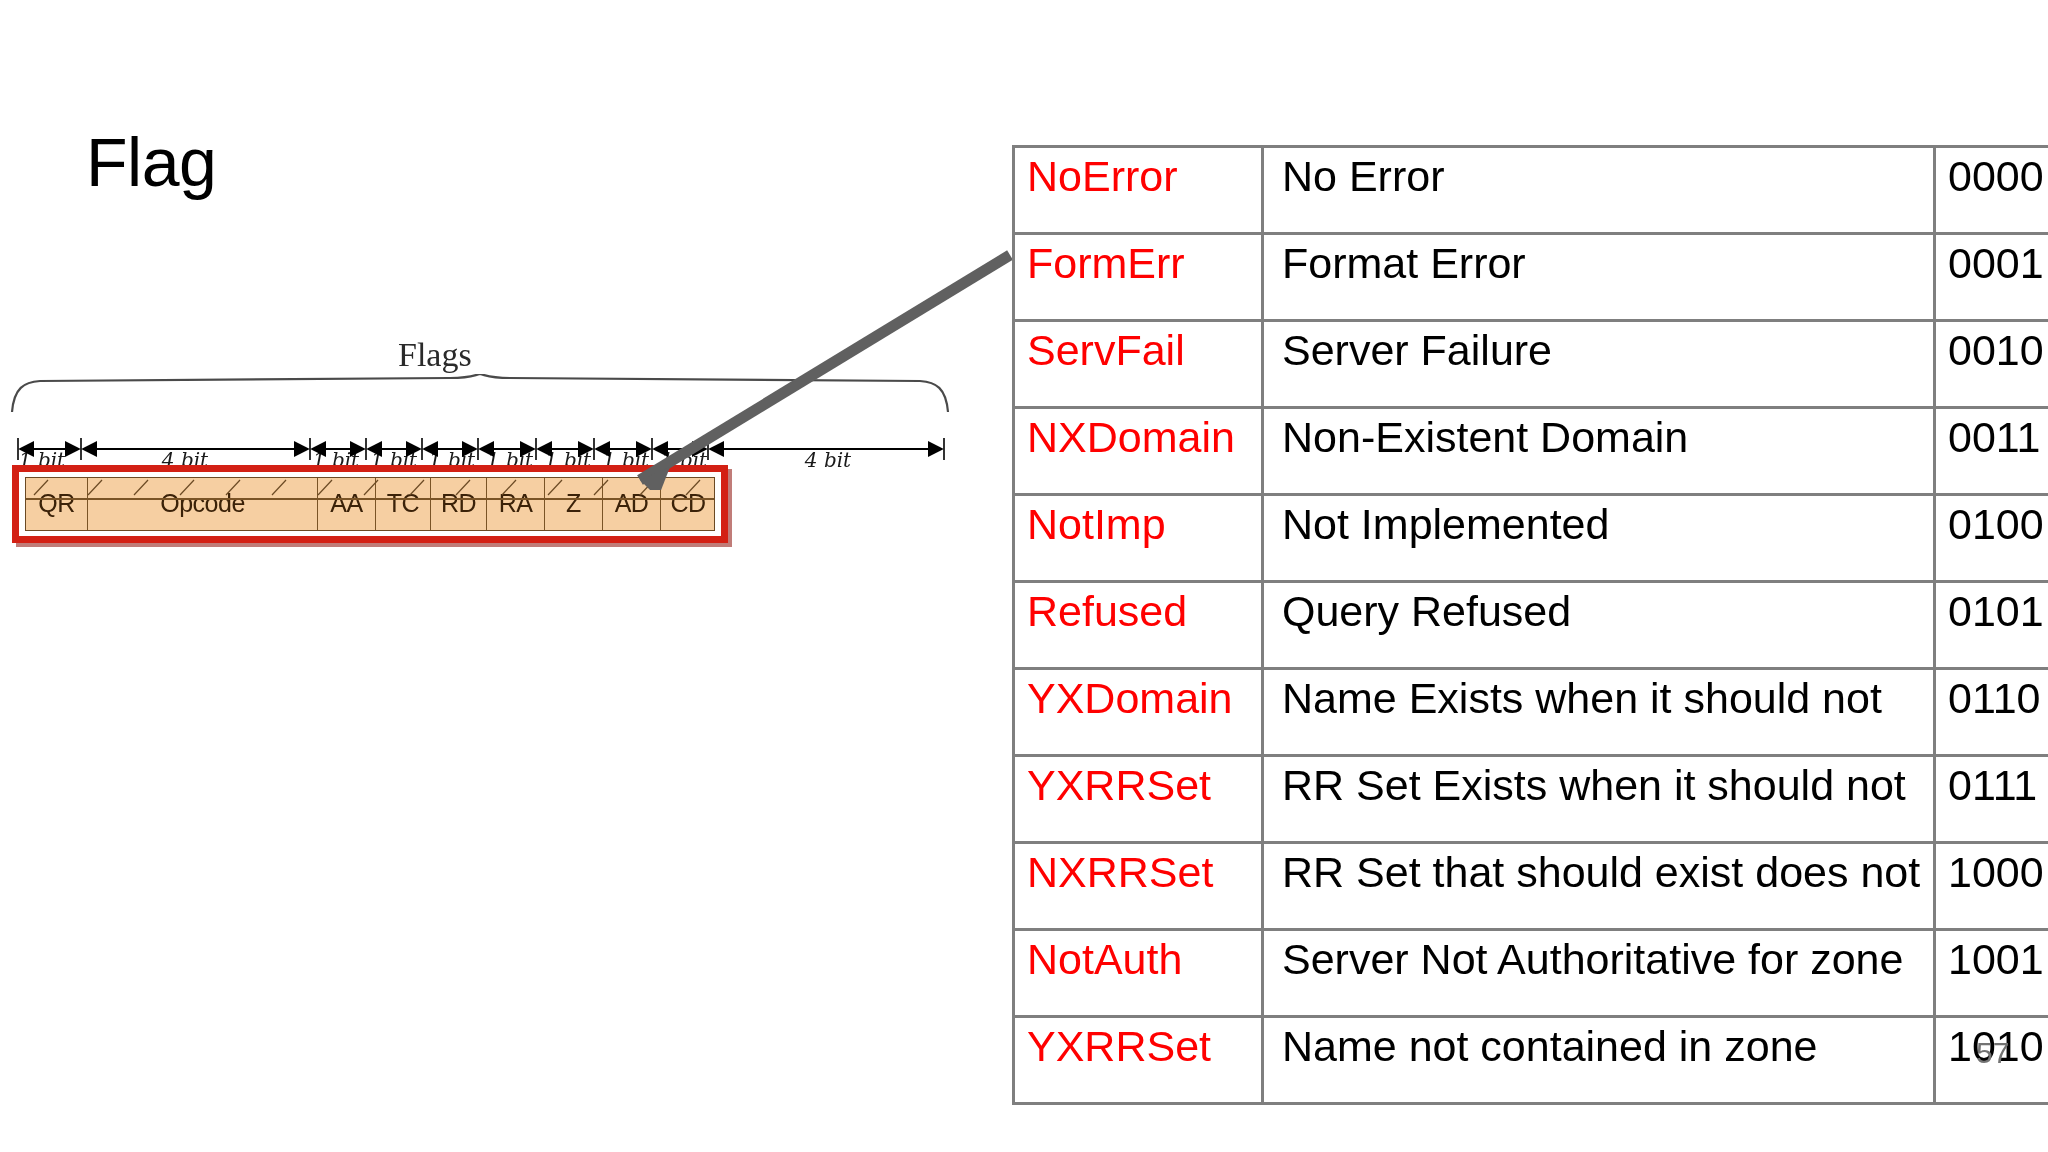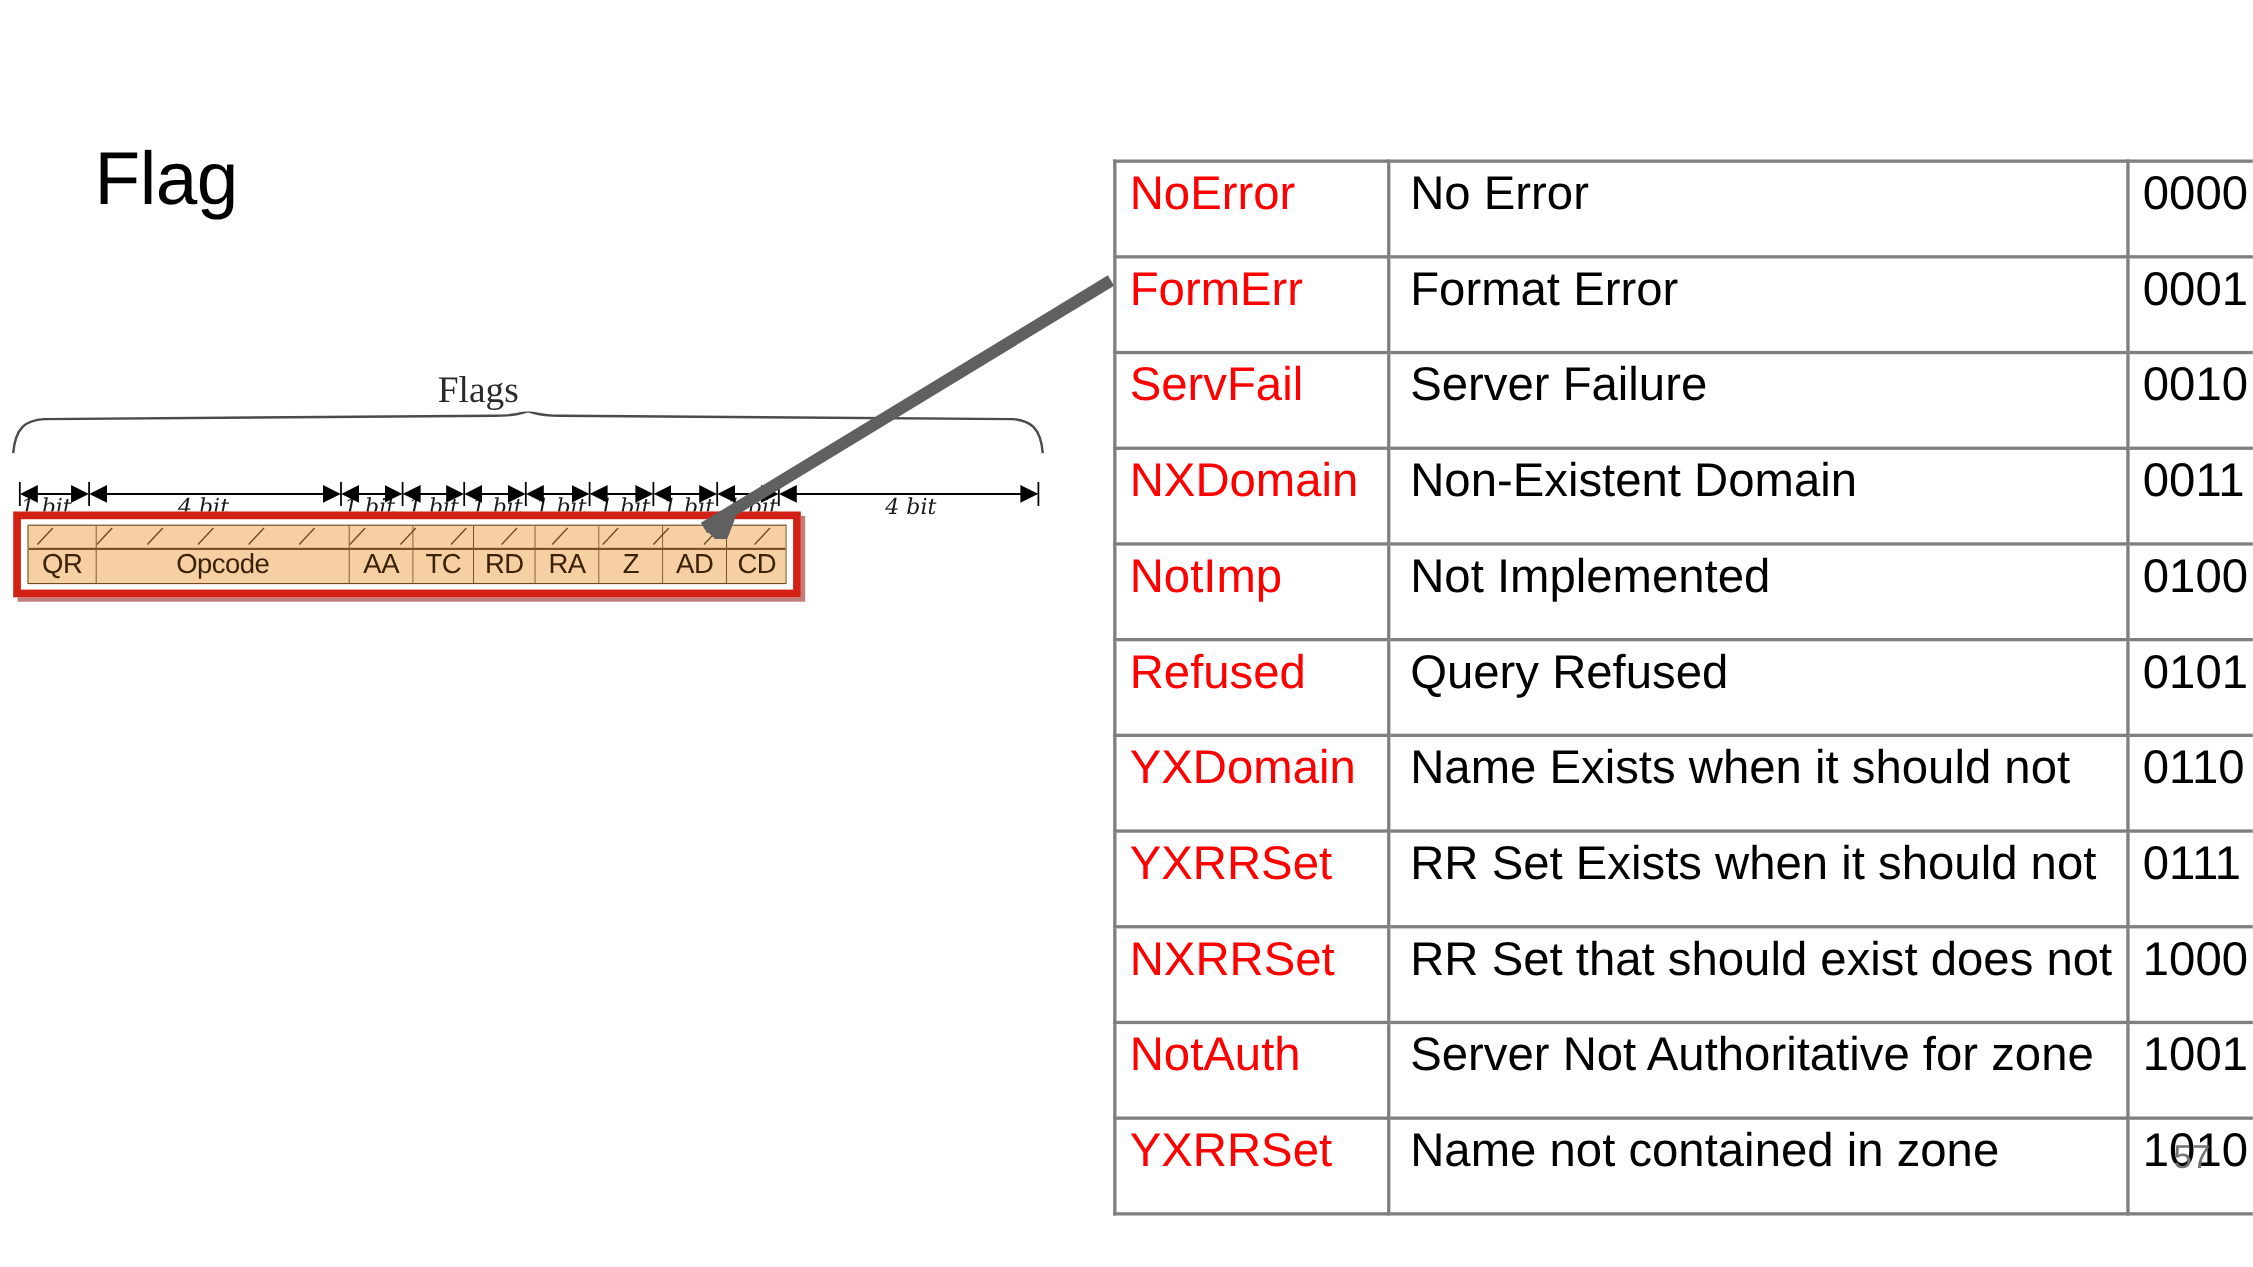--- a/index.html
+++ b/index.html
@@ -97,21 +97,21 @@
     border: 1px solid #6b4a24;
     box-sizing: border-box;
     display: flex;
     overflow: hidden;
   }
   .field-cell {
     position: relative;
     border-right: 1px solid #7a5426;
     box-sizing: border-box;
     display: flex;
-    align-items: flex-end;
+    align-items: center;
     justify-content: center;
     overflow: hidden;
     background: #f6cfa2;
   }
   .field-cell:last-child { border-right: none; }
   .field-cell .label {
     font-size: 25px;
     color: #3b2209;
     font-family: "Liberation Sans", sans-serif;
     padding-bottom: 2px;

